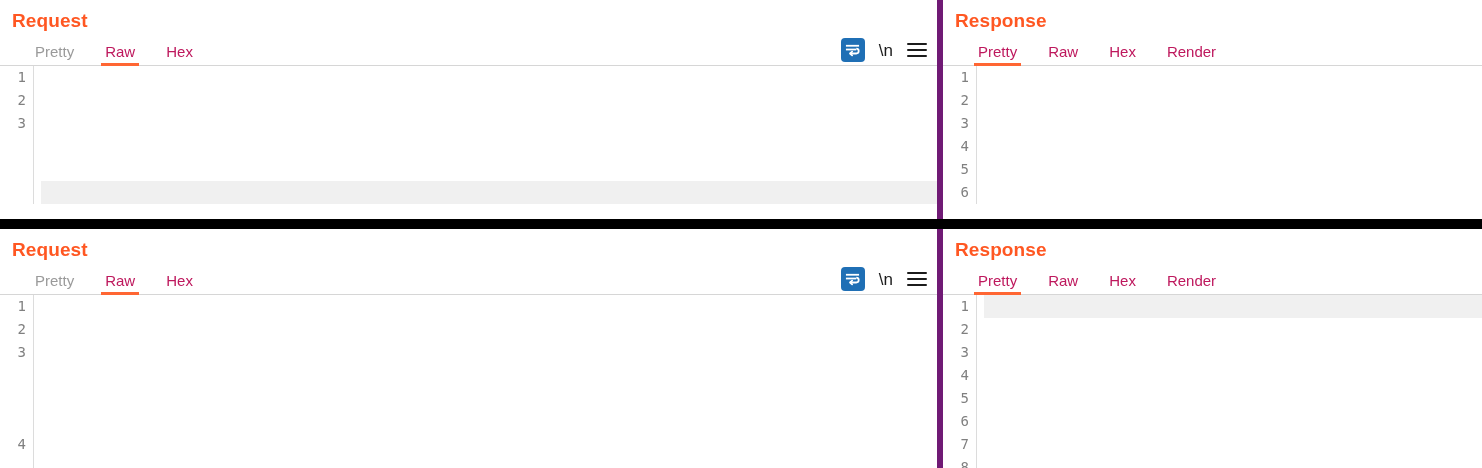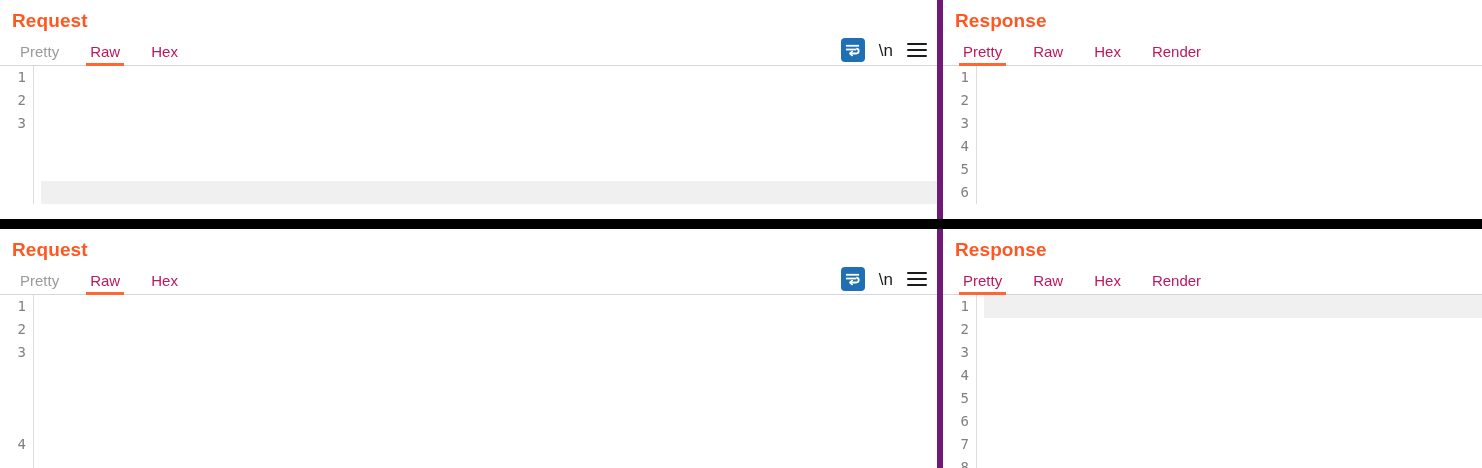--- a/index.html
+++ b/index.html
@@ -19,21 +19,21 @@
   .pane-res{left:937px;width:545px;border-left:6px solid #701a75;}
 
   .pane-title{
     font-size:19px;font-weight:bold;color:#ff5722;
     padding:10px 0 0 12px;letter-spacing:0.1px;line-height:22px;
   }
   .tabbar{
     position:relative;height:31px;margin-top:2px;
     border-bottom:1px solid #d6d6d6;
   }
-  .tabs{display:flex;align-items:flex-end;height:100%;padding-left:20px;box-sizing:border-box;}
+  .tabs{display:flex;align-items:flex-end;height:100%;padding-left:20px;box-sizing:border-box;margin-left:15px;}
   .tab{
     font-size:15px;color:#be185d;padding:0 0 5px 0;margin-right:31px;
     position:relative;cursor:default;white-space:nowrap;
   }
   .tab.muted{color:#9a9a9a;}
   .tab.active::after{
     content:"";position:absolute;left:-4px;right:-4px;bottom:-1px;
     height:3px;background:#ff6633;
   }
   .tab-tools{

